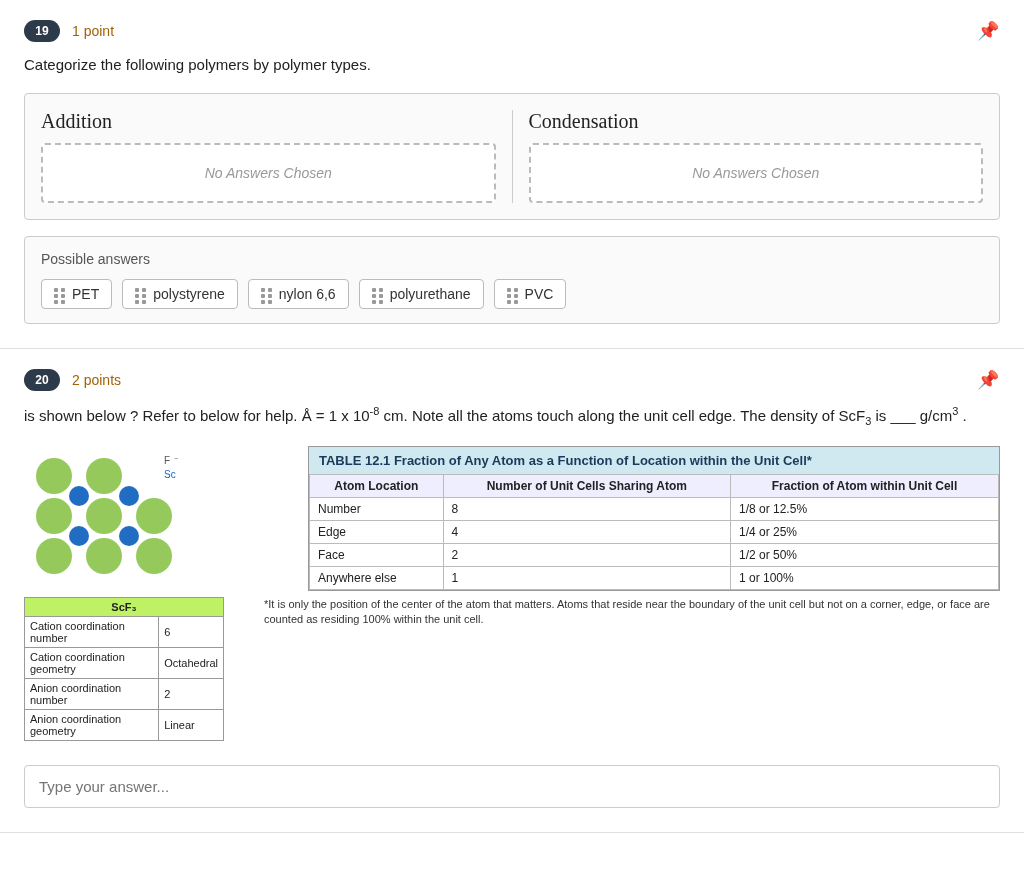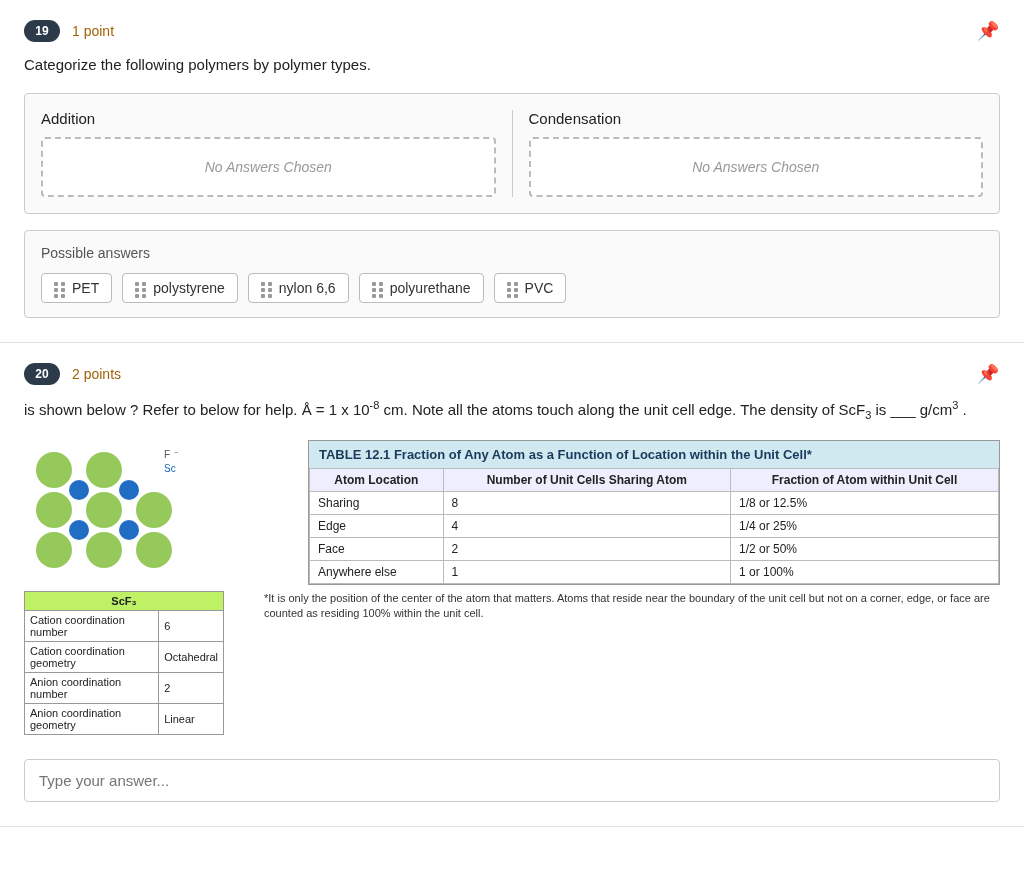--- a/index.html
+++ b/index.html
@@ -86,24 +86,25 @@
       padding-left: 0;
       padding-right: 16px;
     }
 
     .dnd-column:last-child {
       padding-left: 16px;
       padding-right: 0;
     }
 
     .dnd-column-title {
-      font-size: 15px;
+      font-size: 20px;
       font-weight: normal;
       color: #222;
       margin-bottom: 10px;
+      font-family: Liberation Serif, serif;
     }
 
     .dnd-drop-zone {
       border: 2px dashed #bbb;
       border-radius: 4px;
       min-height: 60px;
       display: flex;
       align-items: center;
       justify-content: center;
       color: #999;
@@ -435,21 +436,21 @@
           <table class="fraction-table">
             <thead>
               <tr>
                 <th>Atom Location</th>
                 <th>Number of Unit Cells Sharing Atom</th>
                 <th>Fraction of Atom within Unit Cell</th>
               </tr>
             </thead>
             <tbody>
               <tr>
-                <td>Sharing</td>
+                <td>Number</td>
                 <td>8</td>
                 <td>1/8 or 12.5%</td>
               </tr>
               <tr>
                 <td>Edge</td>
                 <td>4</td>
                 <td>1/4 or 25%</td>
               </tr>
               <tr>
                 <td>Face</td>

